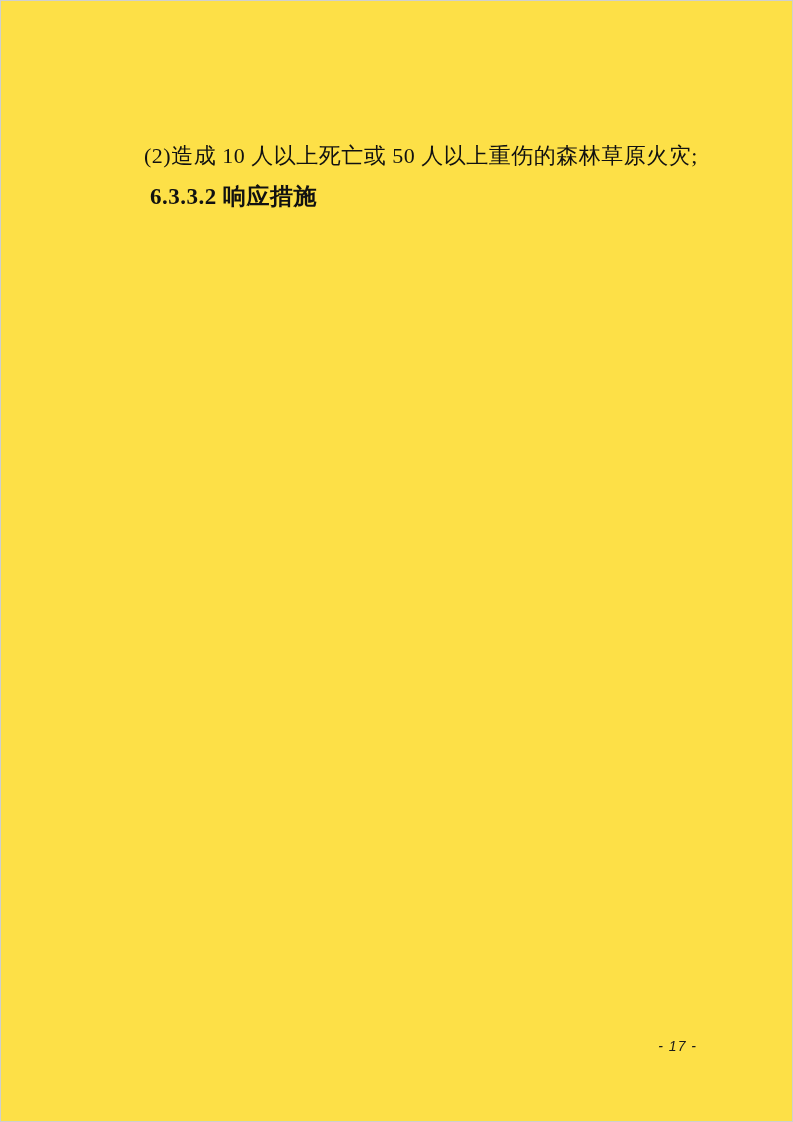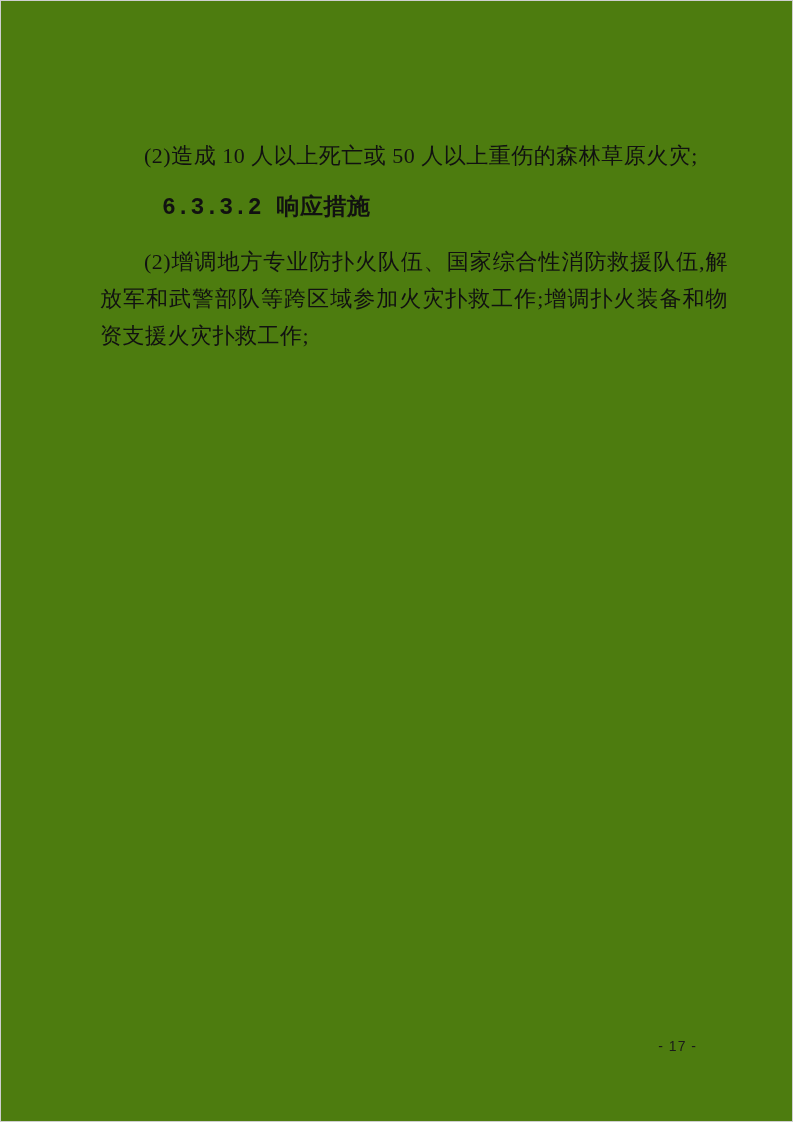--- a/index.html
+++ b/index.html
@@ -4,21 +4,21 @@
 <style>
   html, body {
     margin: 0;
     padding: 0;
     background: #ffffff;
   }
   .page {
     position: relative;
     width: 793px;
     height: 1122px;
-    background: #4d7c0f;
+    background: #fde047;
     box-sizing: border-box;
     border: 1px solid #cfcfcf;
     overflow: hidden;
     font-family: "Liberation Serif", "DejaVu Serif", serif;
     color: #111111;
   }
   .content {
     position: absolute;
     left: 99px;
     top: 136px;
@@ -27,42 +27,41 @@
   .para {
     margin: 0;
     font-size: 22px;
     line-height: 37px;
     text-align: justify;
     text-indent: 2em;
     letter-spacing: 0.5px;
     word-break: break-all;
   }
   .heading {
-    margin: 16px;
+    margin: 4px;
     font-size: 23px;
     line-height: 37px;
     font-weight: 700;
     text-indent: 2em;
     letter-spacing: 0.5px;
-    font-family: Liberation Mono, monospace;
   }
   .page-number {
     position: absolute;
     top: 1036px;
     right: 95px;
     font-size: 14px;
     line-height: 18px;
     letter-spacing: 1px;
     color: #1a1a1a;
     font-family: "Liberation Sans", "DejaVu Sans", sans-serif;
+    font-style: italic;
   }
 </style>
 </head>
 <body>
 
 <div class="page">
   <div class="content">
     <p class="para">(2)造成 10 人以上死亡或 50 人以上重伤的森林草原火灾;</p>
     <h3 class="heading">6.3.3.2 响应措施</h3>
-    <p class="para">(2)增调地方专业防扑火队伍、国家综合性消防救援队伍,解放军和武警部队等跨区域参加火灾扑救工作;增调扑火装备和物资支援火灾扑救工作;</p>
   </div>
   <div class="page-number">- 17 -</div>
 </div>
 
 </body></html>

